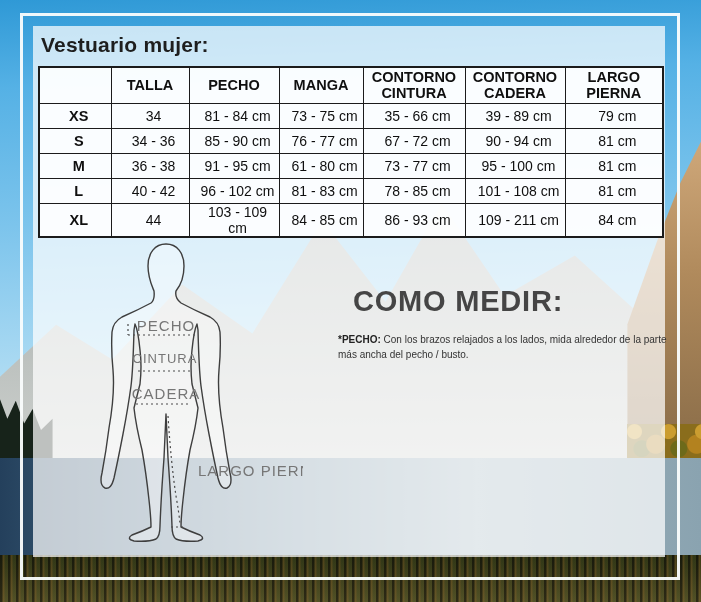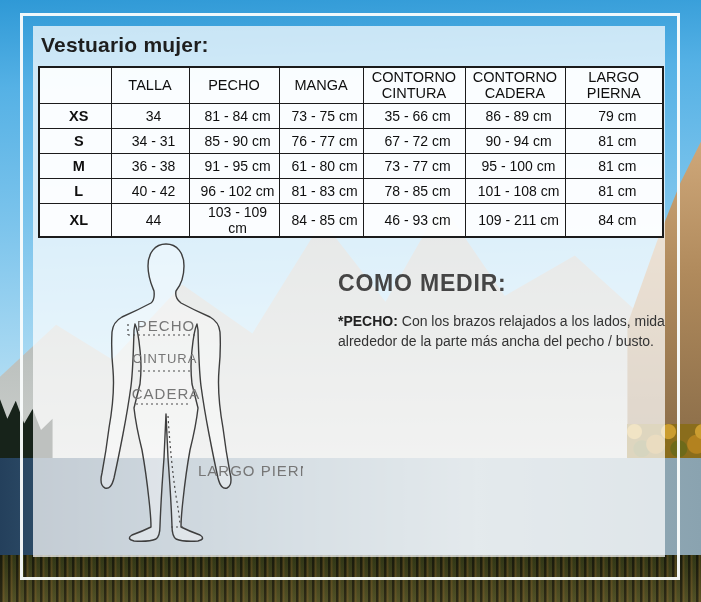--- a/index.html
+++ b/index.html
@@ -36,30 +36,30 @@
       linear-gradient(180deg,#272c12 0%,#3c3a1b 45%,#565129 100%);}
   
   .frame{left:20px;top:13px;right:21px;bottom:22px;border:3px solid rgba(250,253,253,.95);}
   .panel{left:33px;top:26px;width:632px;height:531px;background:rgba(255,255,255,.72);}
   
   .title{left:8px;top:7px;font-size:21px;font-weight:bold;color:#1e1e1e;letter-spacing:.2px;}
   table.sizes{position:absolute;left:5px;top:40px;width:624px;border-collapse:collapse;table-layout:fixed;
     border:2.5px solid #1b1b1b;}
   table.sizes th,table.sizes td{border:1.5px solid #1b1b1b;text-align:center;vertical-align:middle;
     background:rgba(255,255,255,.88);color:#0f0f0f;padding:0 1px;overflow:hidden;}
-  table.sizes thead th{height:35px;font-size:14.5px;font-weight:400;line-height:1.1;margin-top:18px;}
+  table.sizes thead th{height:35px;font-size:14.5px;font-weight:700;line-height:1.1;margin-top:18px;}
   table.sizes tbody td{height:24px;font-size:14px;padding-left:8px;}
   table.sizes tbody td.sz{font-size:14.5px;font-weight:600;}
   
   .figure{left:55px;top:212px;width:215px;height:312px;}
   .figure svg text{fill:#767676;letter-spacing:1px;}
   
   .measure{left:305px;top:244px;width:330px;color:#333;}
-  .measure h2{margin:0;font-size:23px;font-weight:bold;color:#454545;letter-spacing:.8px;}
-  .measure p{margin:14px 0 0 0;font-size:14px;line-height:1.45;}
+  .measure h2{margin:15px;font-size:29px;font-weight:bold;color:#454545;letter-spacing:.8px;}
+  .measure p{margin:14px 0 0 0;font-size:10px;line-height:1.45;}
   .measure p b{color:#222;}
 </style>
 </head>
 <body>
 
 <div class="abs bg-sky"></div>
 <div class="abs bg-mtn-far"></div>
 <div class="abs bg-mtn-right"></div>
 <div class="abs bg-trees-right"></div>
 <div class="abs bg-treeline-left"></div>
@@ -93,26 +93,26 @@
         <th>LARGO PIERNA</th>
       </tr>
     </thead>
     <tbody>
       <tr>
         <td class="sz">XS</td>
         <td>34</td>
         <td>81 - 84 cm</td>
         <td>73 - 75 cm</td>
         <td>35 - 66 cm</td>
-        <td>86 - 89 cm</td>
+        <td>39 - 89 cm</td>
         <td>79 cm</td>
       </tr>
       <tr>
         <td class="sz">S</td>
-        <td>34 - 31</td>
+        <td>34 - 36</td>
         <td>85 - 90 cm</td>
         <td>76 - 77 cm</td>
         <td>67 - 72 cm</td>
         <td>90 - 94 cm</td>
         <td>81 cm</td>
       </tr>
       <tr>
         <td class="sz">M</td>
         <td>36 - 38</td>
         <td>91 - 95 cm</td>
@@ -128,21 +128,21 @@
         <td>81 - 83 cm</td>
         <td>78 - 85 cm</td>
         <td>101 - 108 cm</td>
         <td>81 cm</td>
       </tr>
       <tr>
         <td class="sz">XL</td>
         <td>44</td>
         <td>103 - 109 cm</td>
         <td>84 - 85 cm</td>
-        <td>46 - 93 cm</td>
+        <td>86 - 93 cm</td>
         <td>109 - 211 cm</td>
         <td>84 cm</td>
       </tr>
     </tbody>
   </table>
 
   <div class="abs figure">
     <svg width="215" height="312" viewBox="0 0 215 312">
       <path d="M78 6 C89 6 96 15 96 28 C96 39 92 48 88 53 C87 58 89 62 93 65
            Q106 72 122 79 Q131 84 132 94 Q133 112 131 132 Q129 156 135 190

